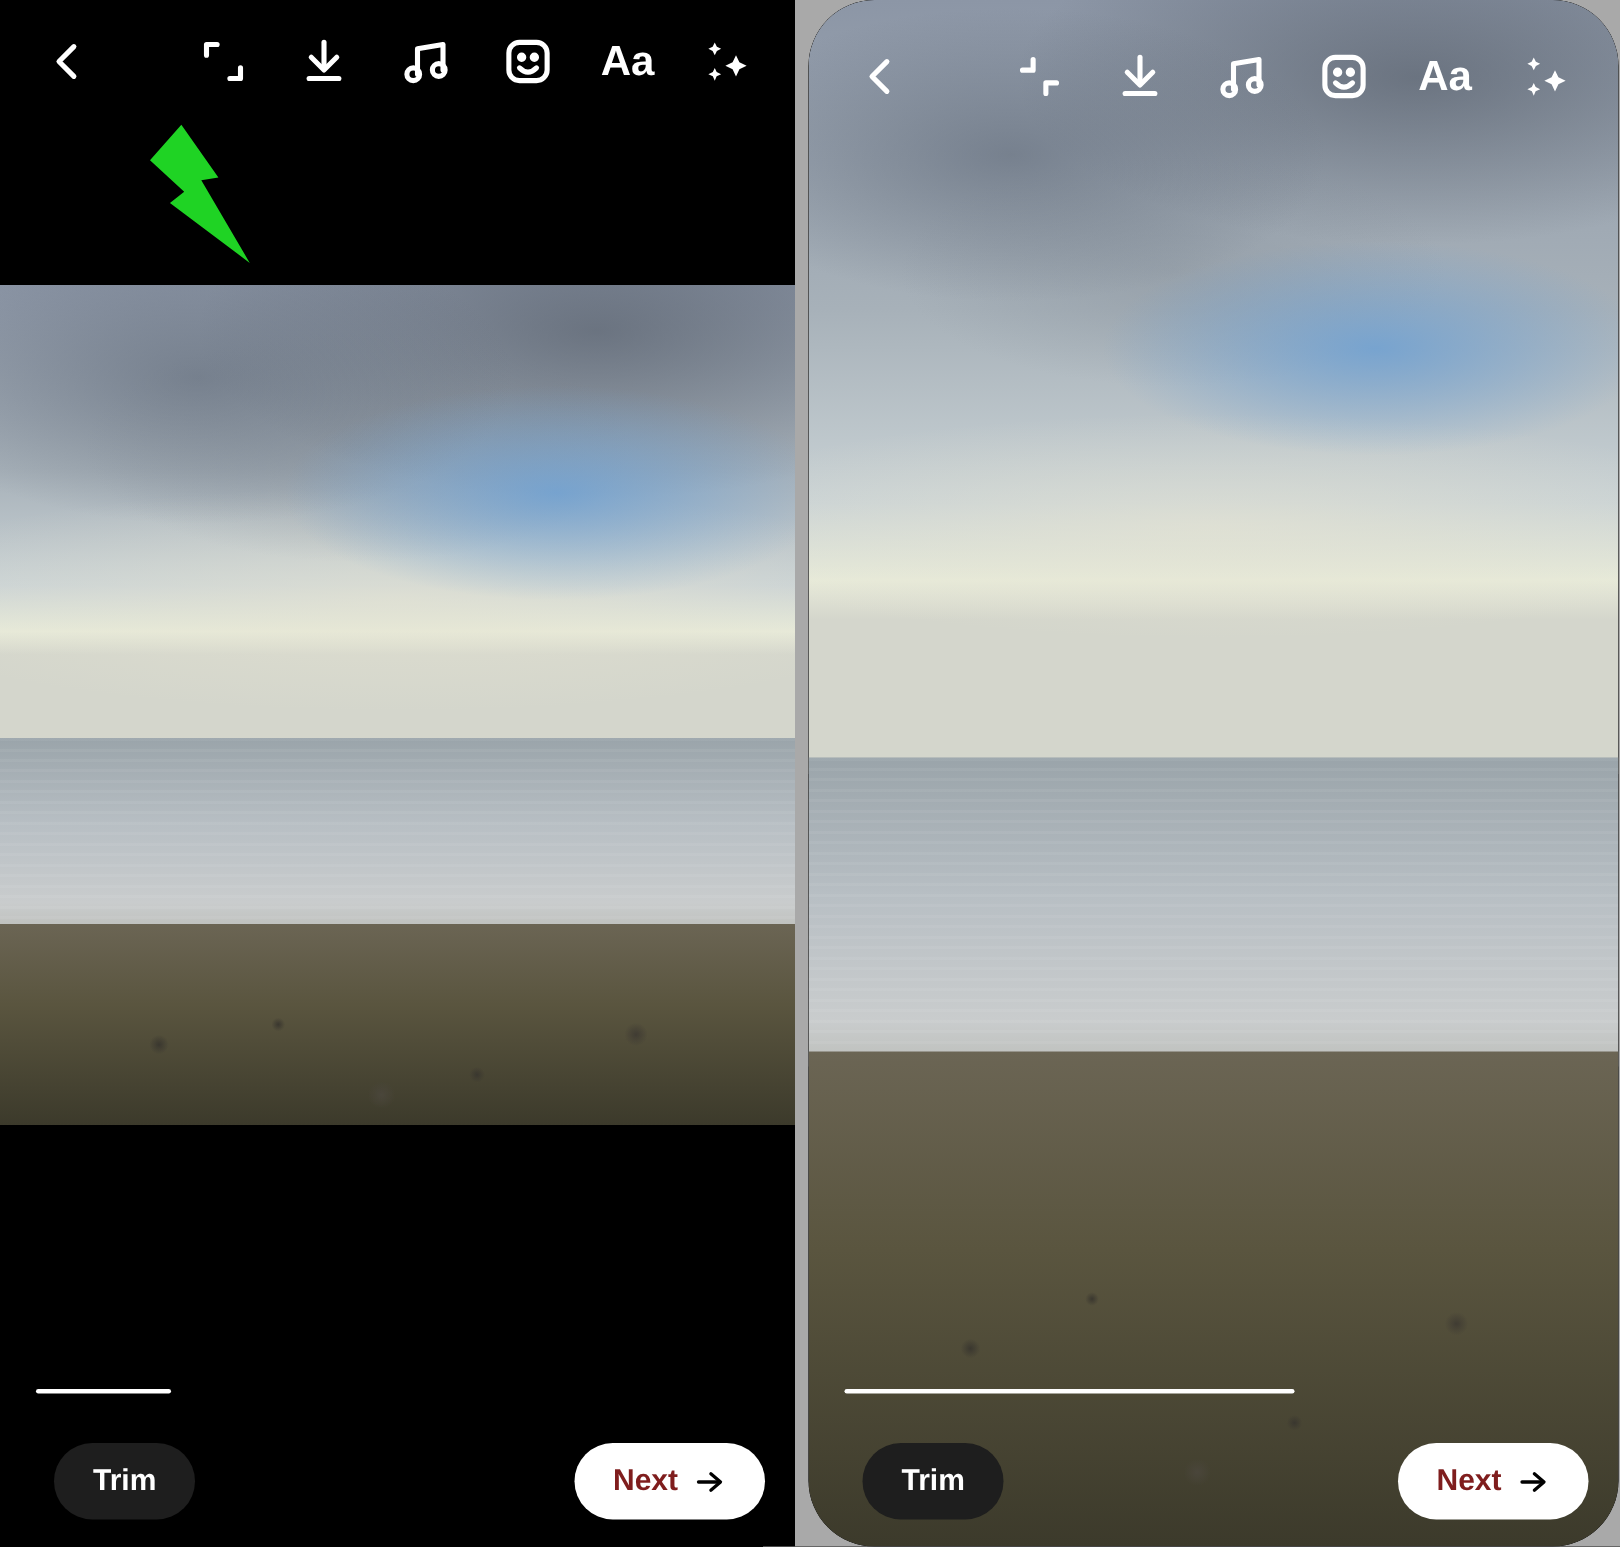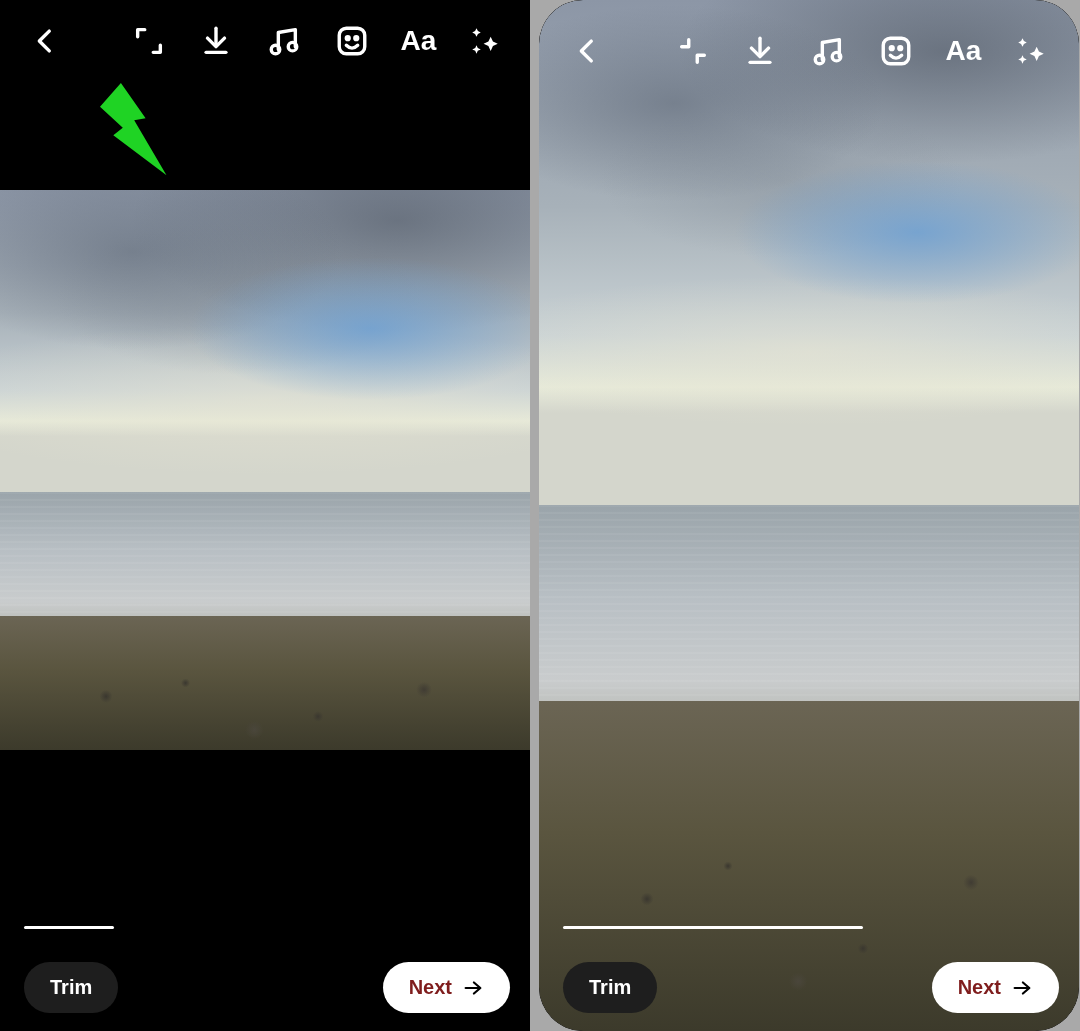--- a/index.html
+++ b/index.html
@@ -98,21 +98,21 @@
     position: absolute;
     top: 80px; left: 100px;
     width: 95px; height: 105px;
     z-index: 40;
     pointer-events: none;
   }
 
   
   .bottom-bar {
     position: absolute;
-    left: 4px; right: 0; bottom: 18px;
+    left: 16px; right: 0; bottom: 18px;
     display: flex;
     justify-content: space-between;
     align-items: flex-start;
     padding: 0 20px;
     z-index: 30;
   }
   .progress-line {
     position: absolute;
     left: 24px; bottom: 102px;
     height: 3px;

